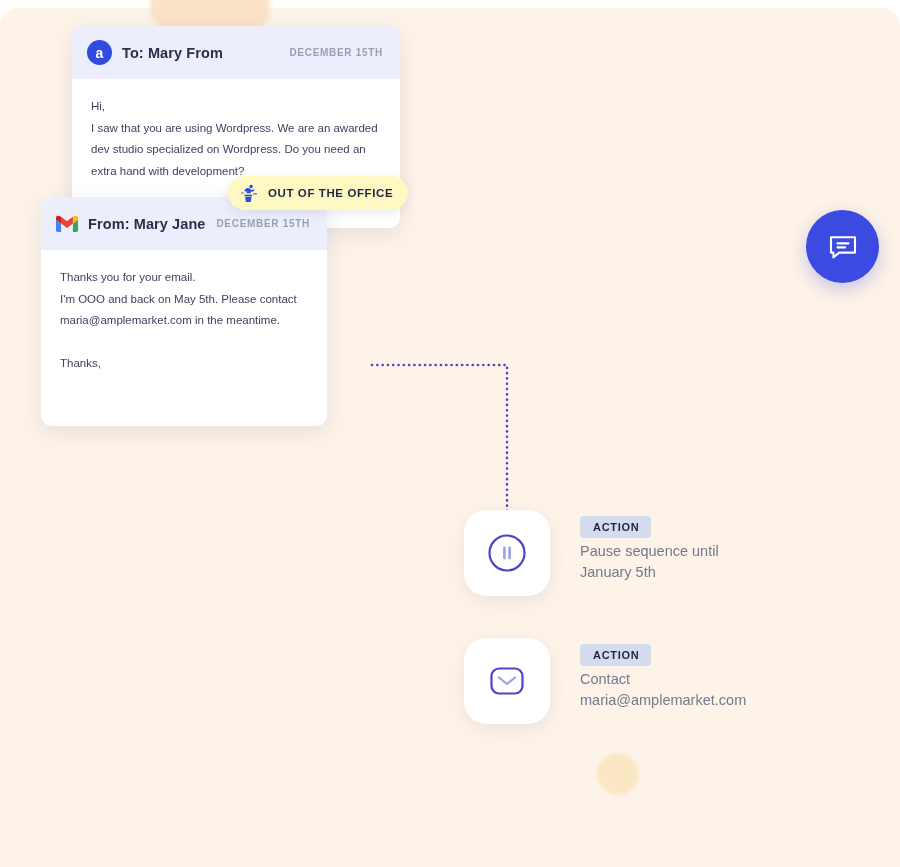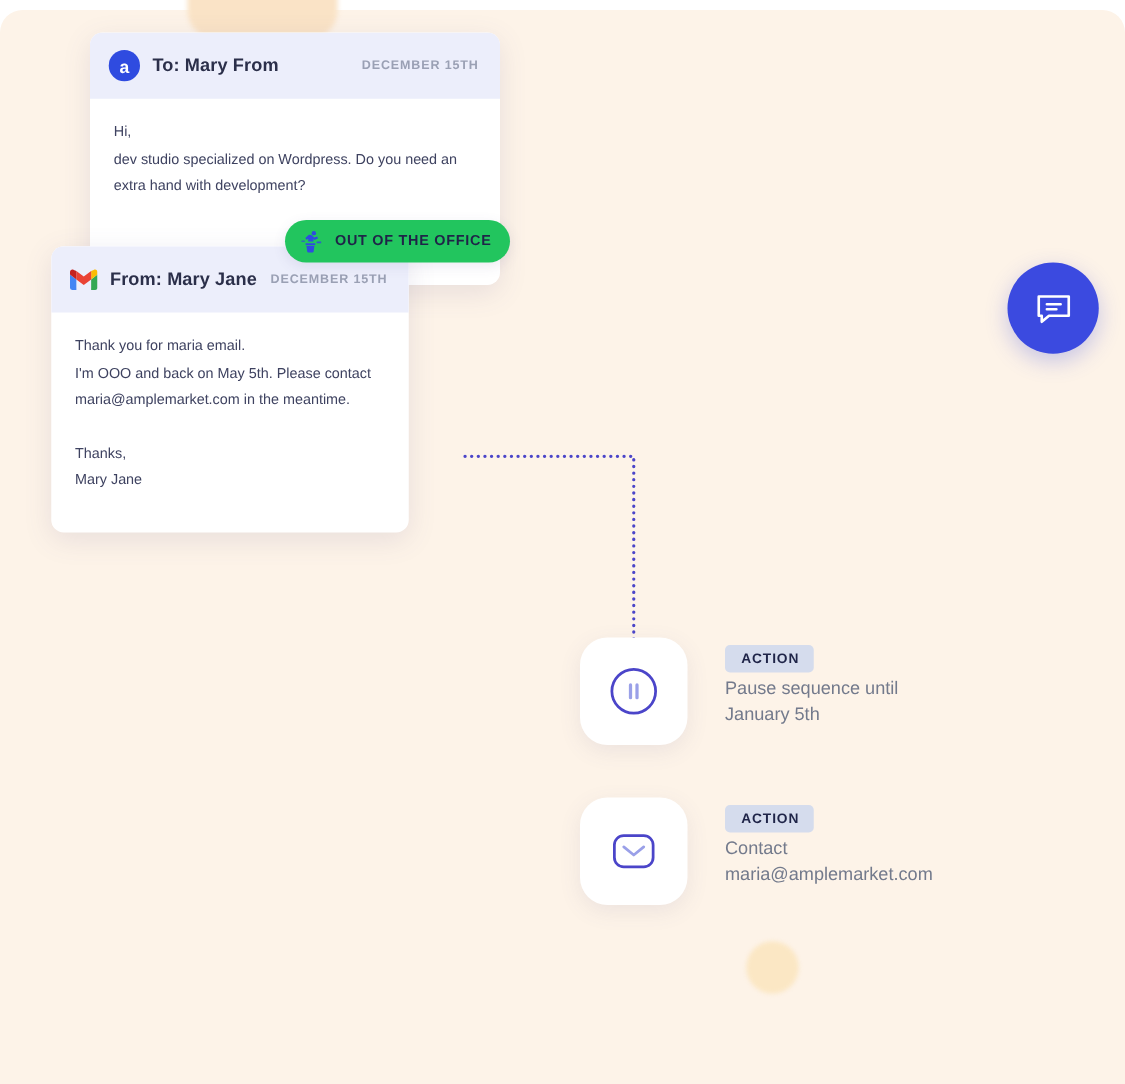--- a/index.html
+++ b/index.html
@@ -134,21 +134,21 @@
   }
   .card-body p { margin: 0; }
   .card-body .spacer { height: 21px; }
 
   
   .ooo-badge {
     position: absolute;
     left: 228px;
     top: 176px;
     height: 34px;
-    background: #22c55e;
+    background: #fef9c3;
     border-radius: 17px;
     display: flex;
     align-items: center;
     padding: 0 15px 0 11px;
     box-shadow: 0 3px 10px rgba(90, 85, 140, 0.12);
   }
   .ooo-badge .label {
     font-size: 11.5px;
     font-weight: bold;
     color: #1f2448;
@@ -223,44 +223,44 @@
   </svg>
 
   <div class="email-card card-to">
     <div class="card-header">
       <div class="avatar-a">a</div>
       <div class="title">To: Mary From</div>
       <div class="date">DECEMBER 15TH</div>
     </div>
     <div class="card-body">
       <p>Hi,</p>
+      <p>I saw that you are using Wordpress. We are an awarded</p>
       <p>dev studio specialized on Wordpress. Do you need an</p>
       <p>extra hand with development?</p>
     </div>
   </div>
 
   <div class="email-card card-from">
     <div class="card-header">
       <svg class="gmail-icon" viewBox="0 0 52 40">
         <path d="M4 40h8V20L0 11v25a4 4 0 0 0 4 4z" fill="#4285f4"></path>
         <path d="M40 40h8a4 4 0 0 0 4-4V11l-12 9z" fill="#34a853"></path>
         <path d="M40 4v16l12-9V6c0-3.7-4.2-5.8-7.2-3.6z" fill="#fbbc04"></path>
         <path d="M12 20V4l14 10.5L40 4v16L26 30.5z" fill="#ea4335"></path>
         <path d="M0 6v5l12 9V4L7.2 2.4C4.2.2 0 2.3 0 6z" fill="#c5221f"></path>
       </svg>
       <div class="title">From: Mary Jane</div>
       <div class="date">DECEMBER 15TH</div>
     </div>
     <div class="card-body">
-      <p>Thank you for maria email.</p>
+      <p>Thanks you for your email.</p>
       <p>I'm OOO and back on May 5th. Please contact</p>
       <p>maria@amplemarket.com in the meantime.</p>
       <div class="spacer"></div>
       <p>Thanks,</p>
-      <p>Mary Jane</p>
     </div>
   </div>
 
   <div class="ooo-badge">
     <svg class="ooo-icon" viewBox="0 0 24 24" fill="#2f4be0">
       <circle cx="14.5" cy="4.2" r="2.1"></circle>
       <path d="M9.4 6.1c1.4-.5 2.9-.2 3.9.8l1.6 1.6 2.8-1.1.8 2-3.4 1.4-1-.9v2.4h-5V9.6l-1.8 1-1-1.8z"></path>
       <path d="M6.6 14h9.2v1.9H6.6z"></path>
       <path d="M7.4 16.6h7.6l-.7 5.2a1.2 1.2 0 0 1-1.2 1H9.3a1.2 1.2 0 0 1-1.2-1z"></path>
       <path d="M17.2 12.2h4.3v1.6h-4.3z" opacity=".85"></path>

